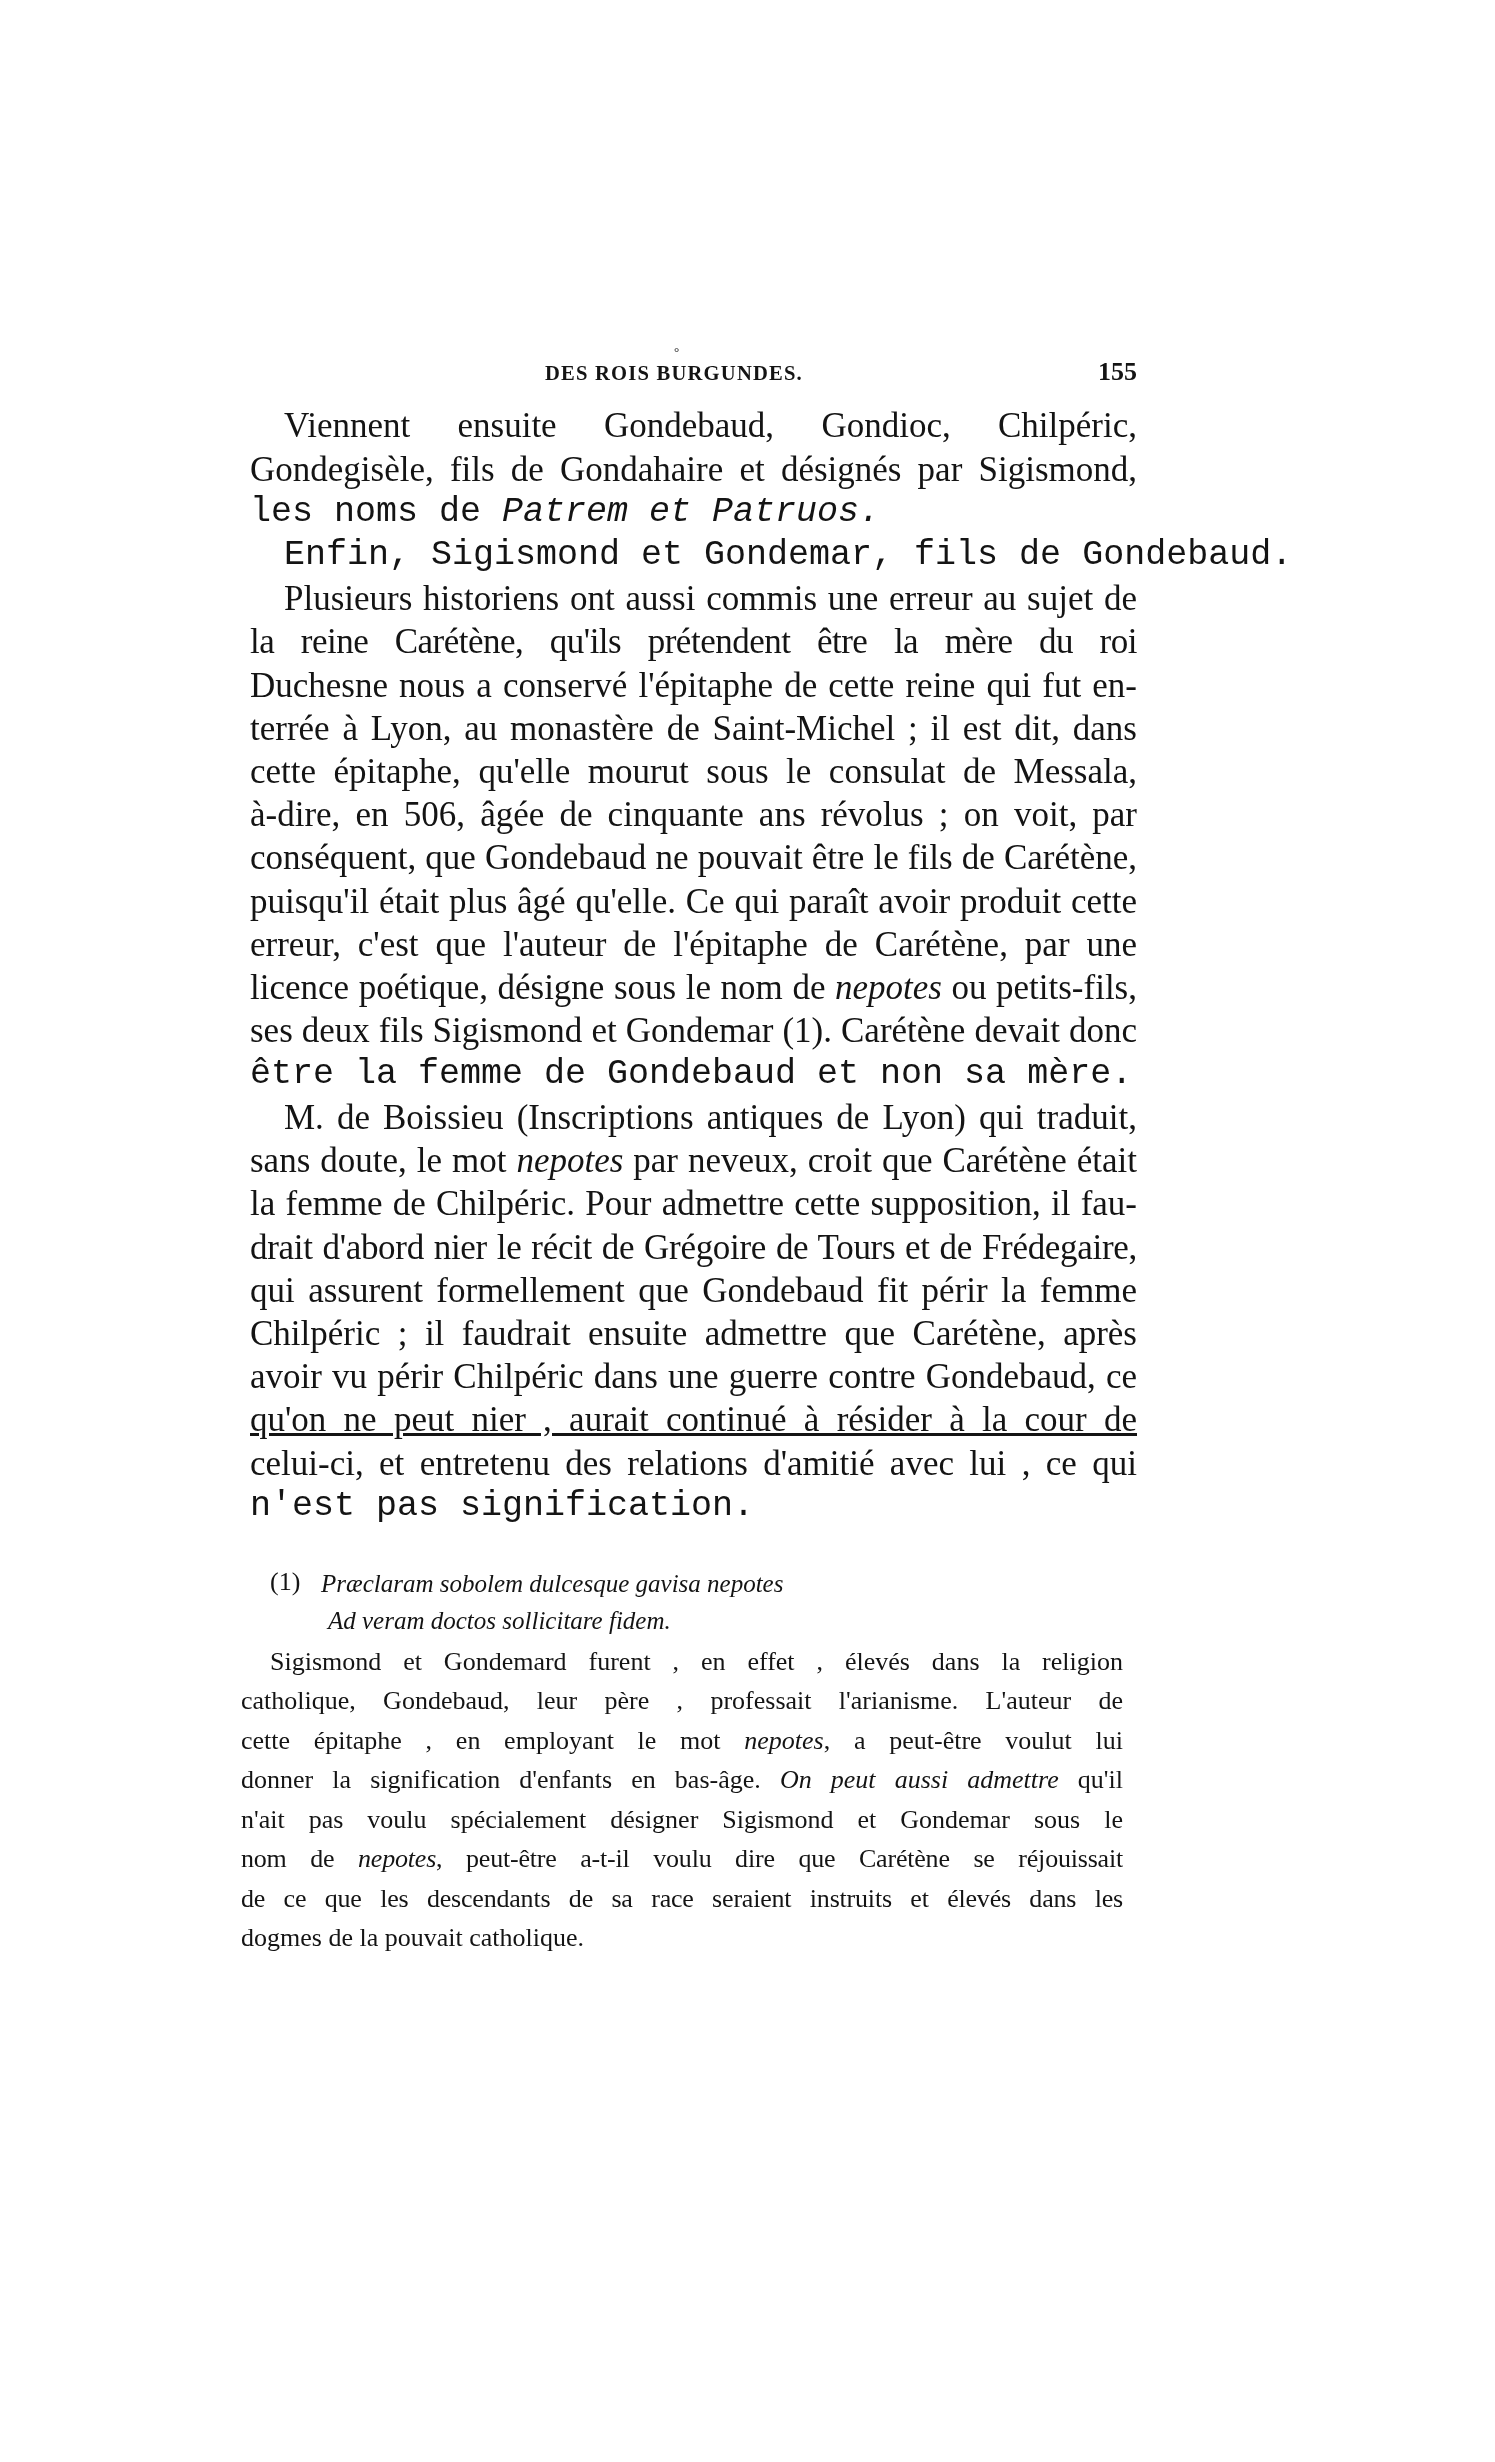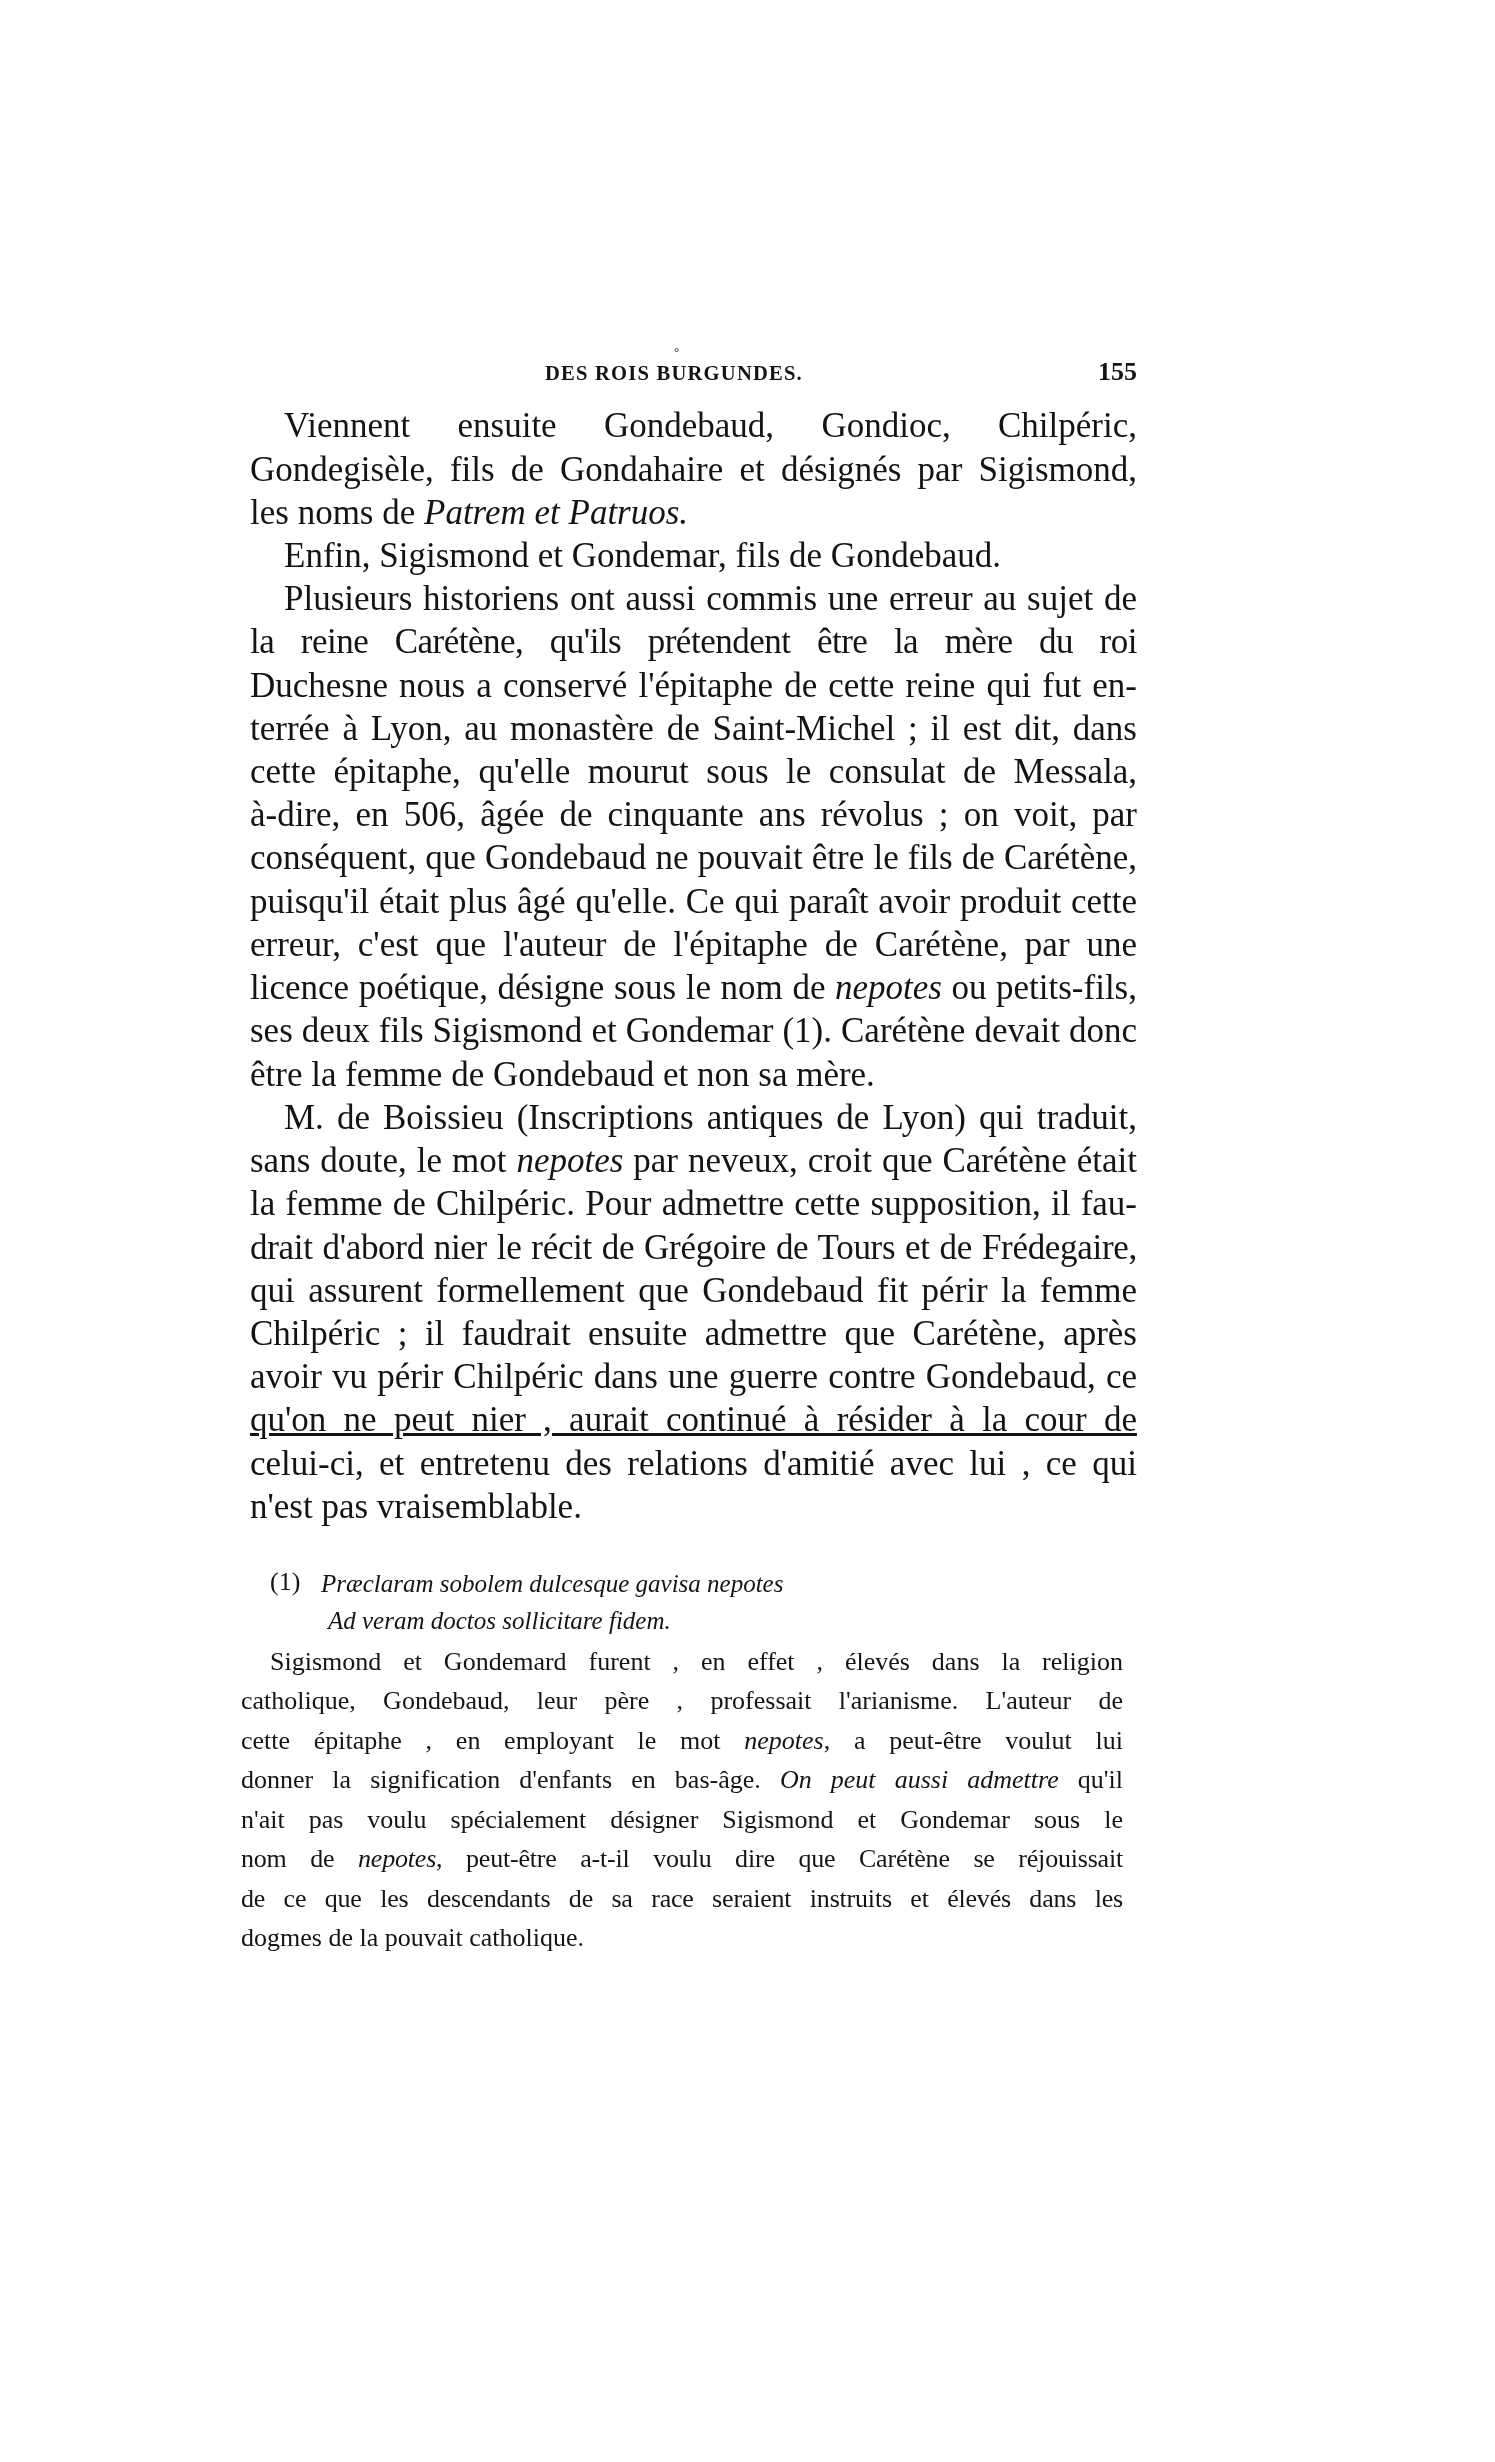--- a/index.html
+++ b/index.html
@@ -5,21 +5,21 @@
   html, body { margin: 0; padding: 0; background: #ffffff; }
   body { width: 1495px; height: 2462px; position: relative; overflow: hidden; }
   .page { position: absolute; left: 0; top: 0; width: 1495px; height: 2462px; background: #ffffff; color: #141414; font-family: "Liberation Serif", "DejaVu Serif", serif; }
   .mark { position: absolute; left: 674px; top: 345px; font-size: 13px; line-height: 13px; color: #222; }
   .running-head { position: absolute; left: 545px; top: 360px; font-size: 20.6px; line-height: 26px; font-weight: bold; letter-spacing: 1.2px; white-space: nowrap; }
   .folio { position: absolute; left: 1086px; width: 51px; text-align: right; top: 354px; font-size: 26px; line-height: 36px; font-weight: bold; }
   .line { position: absolute; white-space: nowrap; }
   .body-line { left: 250px; width: 887px; font-size: 35px; line-height: 43px; height: 43px; }
   .body-line.j { text-align: justify; text-align-last: justify; }
   .body-line.indent { left: 284px; width: 853px; }
-  .body-line.last { text-align: right; text-align-last: left; }
+  .body-line.last { text-align: right; text-align-last: left; font-family: Liberation Mono, monospace; }
   .fn-line { left: 241px; width: 882px; font-size: 26px; line-height: 38px; height: 38px; }
   .fn-line.j { text-align: justify; text-align-last: justify; }
   .fn-line.indent { left: 270px; width: 853px; }
   .fn-line.last { text-align: left; text-align-last: left; }
   .fn-verse { font-size: 25px; line-height: 33px; height: 33px; white-space: nowrap; position: absolute; }
   .fn-num { position: absolute; left: 270px; font-size: 26px; line-height: 33px; }
   .it { font-style: italic; }
 </style>
 </head>
 <body>
@@ -52,21 +52,21 @@
 
     <div class="line body-line j indent" style="top: 1096px; white-space: normal; overflow: hidden;"><span>M. de Boissieu (Inscriptions antiques de Lyon) qui traduit,</span></div>
     <div class="line body-line j" style="top: 1139px; white-space: normal; overflow: hidden;"><span>sans doute, le mot </span><span class="it">nepotes</span><span> par neveux, croit que Carétène était</span></div>
     <div class="line body-line j" style="top: 1182px; white-space: normal; overflow: hidden;"><span>la femme de Chilpéric. Pour admettre cette supposition, il fau-</span></div>
     <div class="line body-line j" style="top: 1226px; letter-spacing: -0.3px; white-space: normal; overflow: hidden;"><span>drait d'abord nier le récit de Grégoire de Tours et de Frédegaire,</span></div>
     <div class="line body-line j" style="top: 1269px; white-space: normal; overflow: hidden;"><span>qui assurent formellement que Gondebaud fit périr la femme de</span></div>
     <div class="line body-line j" style="top: 1312px; white-space: normal; overflow: hidden;"><span>Chilpéric ; il faudrait ensuite admettre que Carétène, après</span></div>
     <div class="line body-line j" style="top: 1355px; white-space: normal; overflow: hidden;"><span>avoir vu périr Chilpéric dans une guerre contre Gondebaud, ce</span></div>
     <div class="line body-line j" style="top: 1398px; white-space: normal; overflow: hidden; text-decoration: underline;"><span>qu'on ne peut nier , aurait continué à résider à la cour de</span></div>
     <div class="line body-line j" style="top: 1442px; white-space: normal; overflow: hidden;"><span>celui-ci, et entretenu des relations d'amitié avec lui , ce qui</span></div>
-    <div class="line body-line last" style="top:1485px"><span>n'est pas vraisemblable.</span></div>
+    <div class="line body-line last" style="top:1485px"><span>n'est pas signification.</span></div>
   </div>
 
   <div>
     <span class="fn-num" style="top:1565px">(1)</span>
     <span class="fn-verse it" style="left:321px; top:1567px">Præclaram sobolem dulcesque gavisa nepotes</span>
     <span class="fn-verse it" style="left:328px; top:1604px">Ad veram doctos sollicitare fidem.</span>
 
     <div class="line fn-line j indent" style="top: 1643px; white-space: normal; overflow: hidden;"><span>Sigismond et Gondemard furent , en effet , élevés dans la religion</span></div>
     <div class="line fn-line j" style="top: 1682px; white-space: normal; overflow: hidden;"><span>catholique, Gondebaud, leur père , professait l'arianisme. L'auteur de</span></div>
     <div class="line fn-line j" style="top: 1722px; white-space: normal; overflow: hidden;"><span>cette épitaphe , en employant le mot </span><span class="it">nepotes</span><span>, a peut-être voulut lui</span></div>

